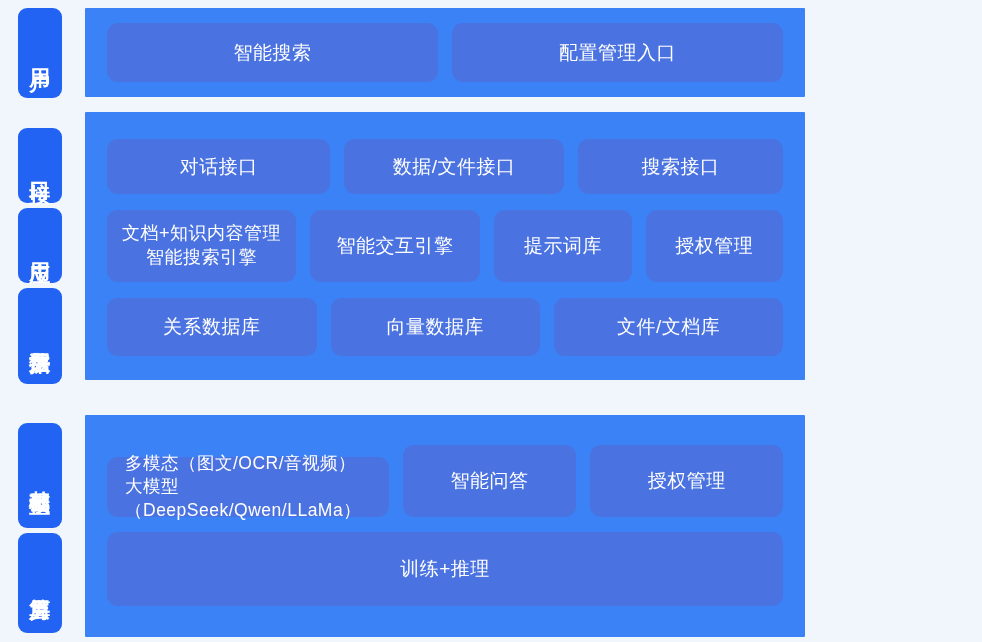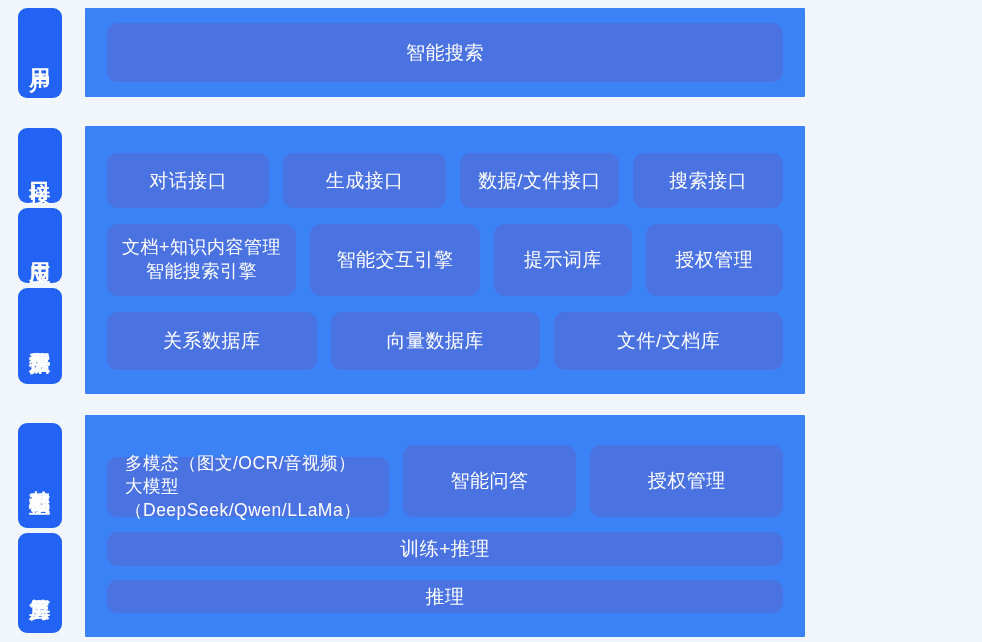--- a/index.html
+++ b/index.html
@@ -48,43 +48,43 @@
 
   <div class="group" style="top:0;">
 
     <div class="rail" style="top:8px;height:90px;">
       <span class="rail-label">用户</span>
     </div>
 
     <div class="panel" style="top:8px;height:89px;">
       <div class="row" style="top:15px;height:59px;">
         <div class="card" style="flex:1">智能搜索</div>
+        <div class="card" style="flex:1">配置管理入口</div>
       </div>
     </div>
   </div>
 
   <div class="group" style="top:0;">
 
     <div class="rail" style="top:128px;height:75px;">
       <span class="rail-label">接口</span>
     </div>
 
     <div class="rail" style="top:208px;height:75px;">
       <span class="rail-label">应用</span>
     </div>
 
     <div class="rail" style="top:288px;height:96px;">
       <span class="rail-label">数据层</span>
     </div>
 
-    <div class="panel" style="top:126px;height:268px;">
+    <div class="panel" style="top:112px;height:268px;">
 
       <div class="row" style="top:27px;height:55px;">
         <div class="card" style="flex:1.02">对话接口</div>
-        <div class="card" style="flex:1.02">生成接口</div>
         <div class="card" style="flex:1.0">数据/文件接口</div>
         <div class="card" style="flex:.93">搜索接口</div>
       </div>
 
       <div class="row" style="top:186px;height:58px;">
         <div class="card" style="flex:1">关系数据库</div>
         <div class="card" style="flex:1">向量数据库</div>
         <div class="card" style="flex:1.1">文件/文档库</div>
       </div>
 
@@ -112,18 +112,17 @@
 
       <div class="row" style="top:30px;height:72px;">
         <div class="card mm" style="flex:1.62">多模态（图文/OCR/音视频）
 大模型（DeepSeek/Qwen/LLaMa）</div>
         <div class="card" style="flex:1">智能问答</div>
         <div class="card" style="flex:1.12">授权管理</div>
       </div>
 
       <div class="row" style="top:117px;height:80px;flex-direction:column;">
         <div class="card" style="flex:.92">训练+推理</div>
-        <div class="card" style="flex:1.12">推理</div>
       </div>
     </div>
   </div>
 
 </div>
 
 </body></html>

